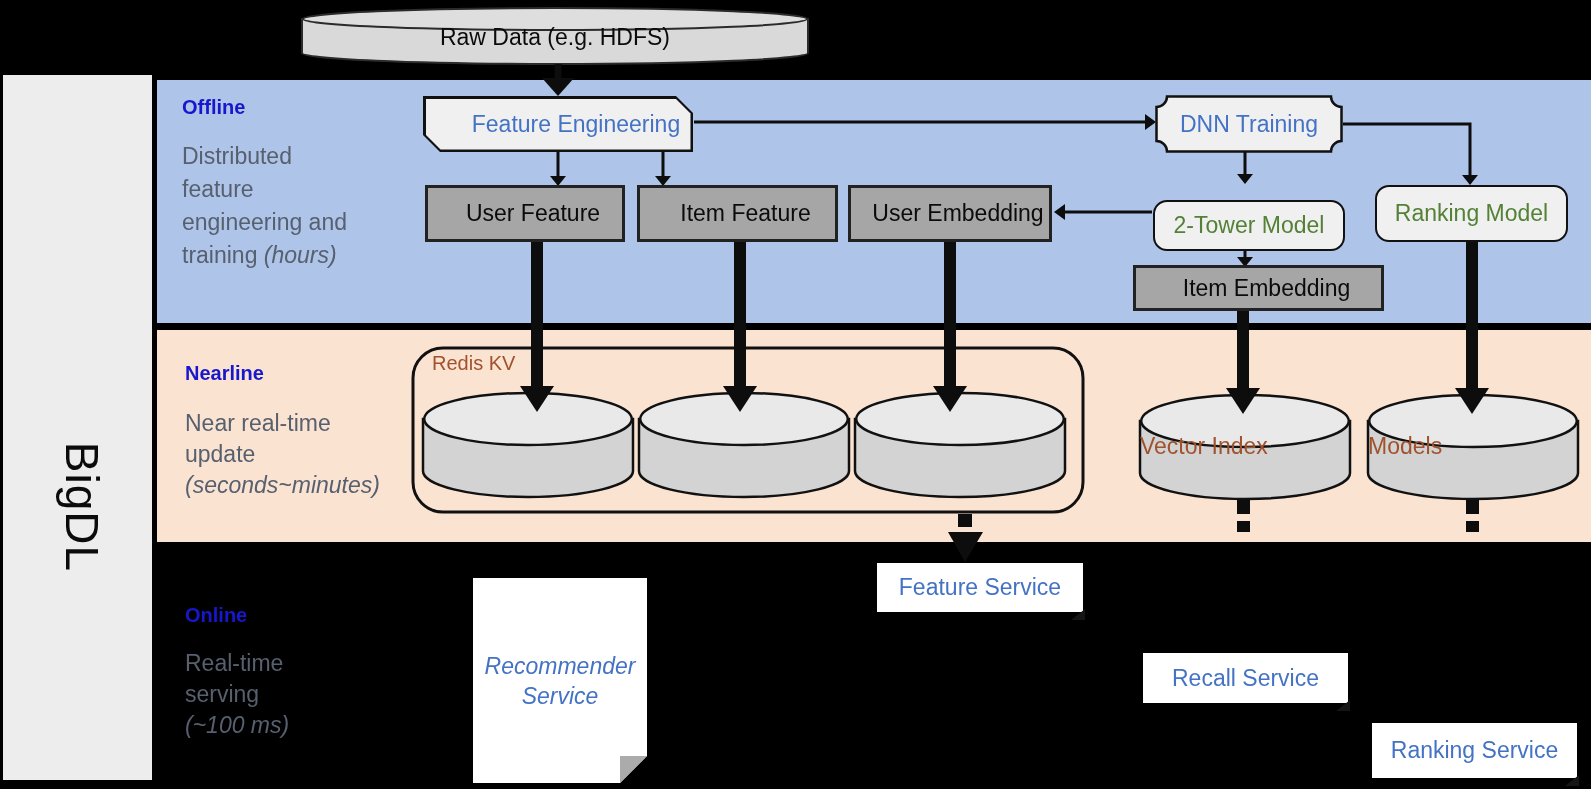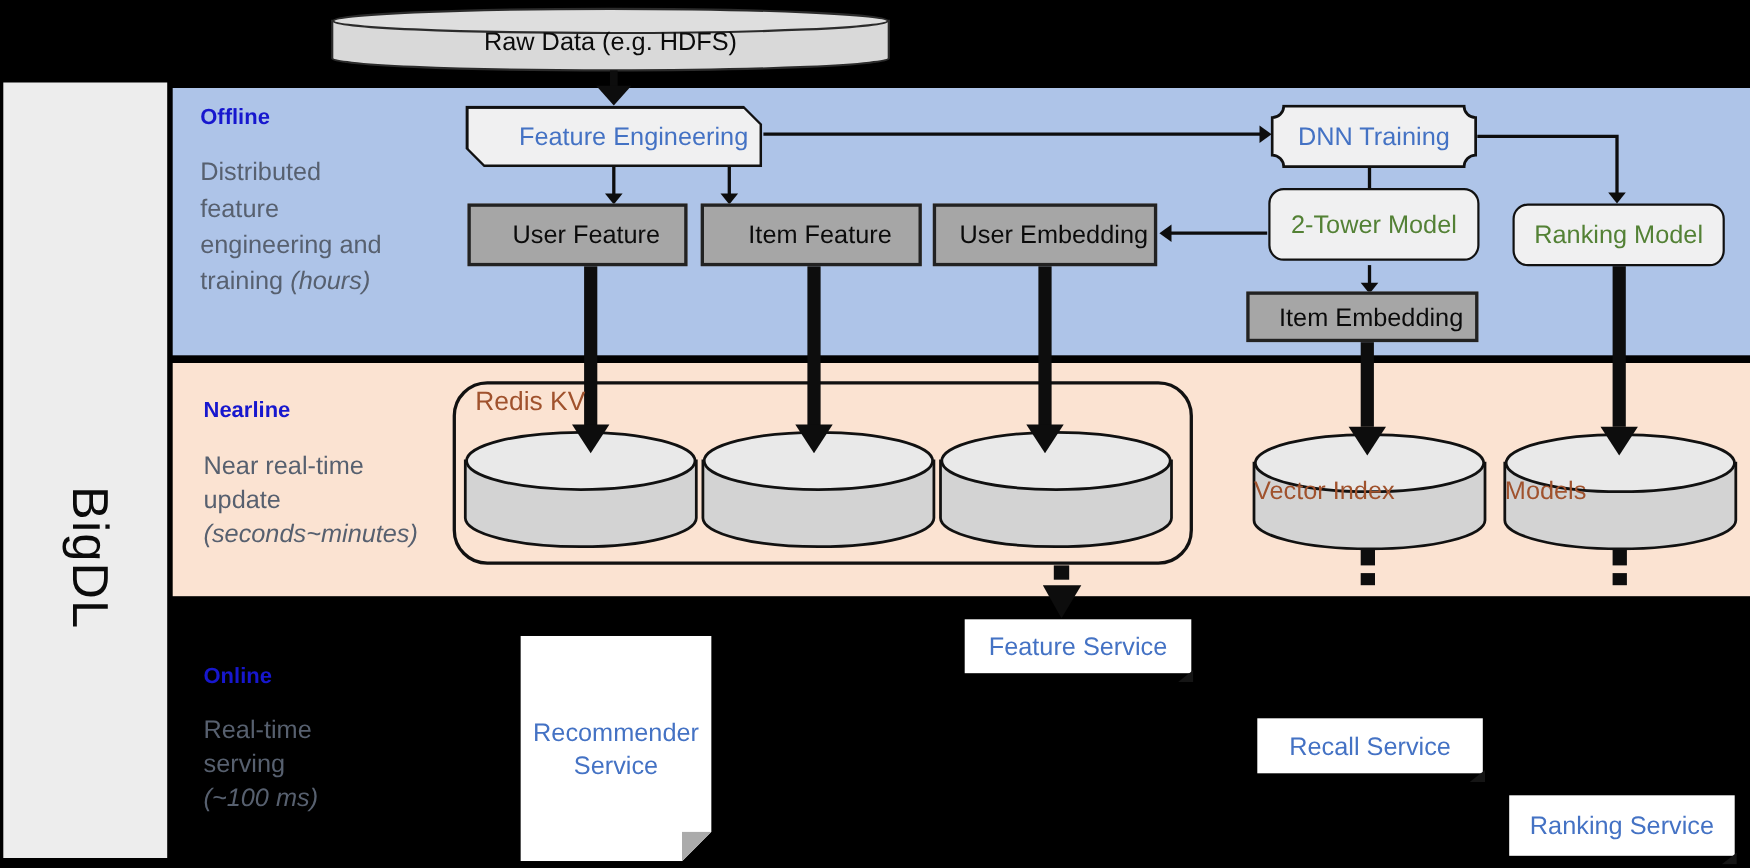--- a/index.html
+++ b/index.html
@@ -41,25 +41,25 @@
   #feature-engineering{background:#111;clip-path:polygon(0 0,calc(100% - 17px) 0,100% 17px,100% 100%,17px 100%,0 calc(100% - 17px));}
   #feature-engineering .inner{position:absolute;inset:2.5px;background:var(--node-light);
       clip-path:polygon(0 0,calc(100% - 15px) 0,100% 15px,100% 100%,15px 100%,0 calc(100% - 15px));
       display:flex;align-items:center;justify-content:center;color:var(--accent-blue);padding-left:36px;}
   #dnn-training{color:var(--accent-blue);}
   #dnn-training svg{position:absolute;inset:0;}
   #dnn-training .lbl{position:relative;}
 
   #raw-data-label{position:absolute;left:302px;top:24px;width:506px;text-align:center;
                   font-size:23px;color:#0b0b0b;z-index:3;}
-  #redis-kv-label{position:absolute;left:432px;top:352px;font-size:24px;color:var(--accent-rust);z-index:3;}
+  #redis-kv-label{position:absolute;left:432px;top:352px;font-size:20px;color:var(--accent-rust);z-index:3;}
 
   #recommender-doc{position:absolute;left:473px;top:578px;width:174px;height:205px;background:var(--node-white);
       z-index:3;clip-path:polygon(0 0,100% 0,100% calc(100% - 27px),calc(100% - 27px) 100%,0 100%);
-      display:flex;align-items:center;justify-content:center;}
+      display:flex;align-items:center;justify-content:center;font-style:italic;}
   #recommender-doc .doc-text{color:var(--accent-blue);font-size:23px;line-height:30px;text-align:center;width:160px;}
   #doc-fold{position:absolute;left:620px;top:756px;width:27px;height:27px;background:#ABABAB;
       clip-path:polygon(0 0,100% 0,0 100%);z-index:3;}
 </style>
 </head>
 <body>
 
 <div id="stage">
 
   <div id="sidebar">
@@ -164,23 +164,23 @@
   <div class="node" id="dnn-training" style="left:1155px;top:95px;width:188px;height:58px">
     <svg viewBox="0 0 188 58" width="188" height="58">
       <path d="M12,1.5 H176 A10.5 10.5 0 0 0 186.5,12 V46 A10.5 10.5 0 0 0 176,56.5 H12 A10.5 10.5 0 0 0 1.5,46 V12 A10.5 10.5 0 0 0 12,1.5 Z" fill="var(--node-light)" stroke="#111" stroke-width="2.5"></path>
     </svg>
     <span class="lbl">DNN Training</span>
   </div>
 
   <div class="node gray-box" style="left:425px;top:185px;width:200px;height:57px">User Feature</div>
   <div class="node gray-box" style="left:637px;top:185px;width:201px;height:57px">Item Feature</div>
   <div class="node gray-box" style="left:848px;top:185px;width:204px;height:57px">User Embedding</div>
-  <div class="node round-box" style="left:1153px;top:171px;width:192px;height:66px">2-Tower Model</div>
+  <div class="node round-box" style="left:1153px;top:200px;width:192px;height:51px">2-Tower Model</div>
   <div class="node round-box" style="left:1375px;top:185px;width:193px;height:57px">Ranking Model</div>
-  <div class="node gray-box" style="left:1133px;top:265px;width:211px;height:46px">Item Embedding</div>
+  <div class="node gray-box" style="left:1133px;top:265px;width:251px;height:46px">Item Embedding</div>
 
   <div id="redis-kv-label">Redis KV</div>
   <div class="cyl-label" style="left:1140px;top:433px;width:210px">Vector Index</div>
   <div class="cyl-label" style="left:1368px;top:433px;width:210px">Models</div>
 
   <div id="recommender-doc">
     <div class="doc-text">Recommender Service</div>
   </div>
   <div id="doc-fold"></div>
 

